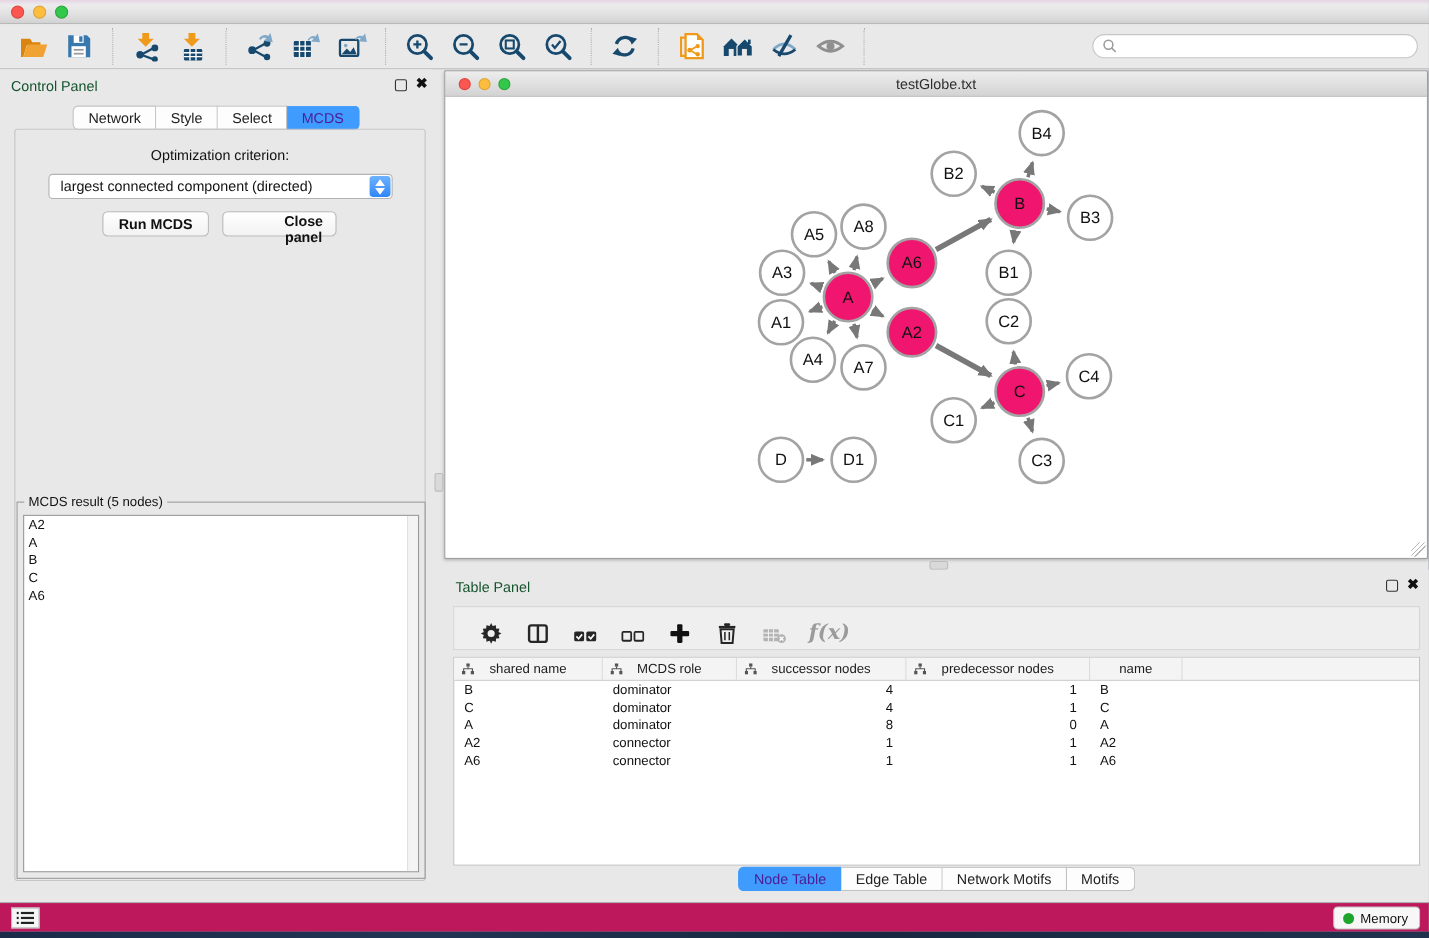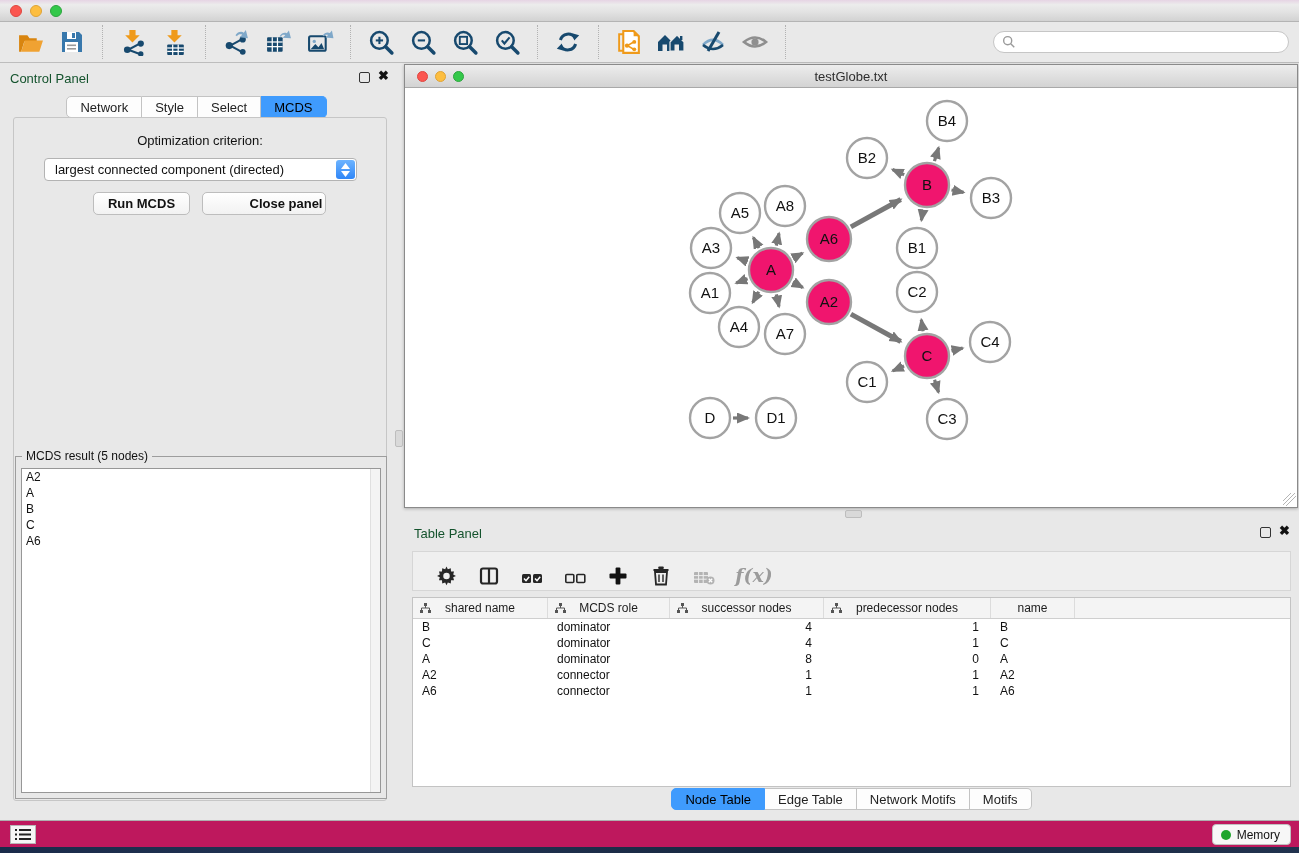--- a/index.html
+++ b/index.html
@@ -41,37 +41,37 @@
     border-radius:2px; cursor:pointer; background:transparent; }
   .close-btn { position:absolute; top:6px; font-size:13px; font-weight:bold; color:#111; cursor:pointer; line-height:14px; }
   #cp-float { left:359px; } #cp-close { left:378px; }
 
   .tabset { display:flex; }
   .tabset .tab { height:22px; background:#fdfdfd; border:1px solid #c3c3c3; border-left:none;
     font-size:13px; color:#222; padding:0 13px; display:flex; align-items:center; cursor:pointer;
     font-family:"Liberation Sans",sans-serif; }
   .tabset .tab:first-child { border-left:1px solid #c3c3c3; border-radius:5px 0 0 5px; }
   .tabset .tab:last-child { border-radius:0 5px 5px 0; }
-  .tabset .tab.active { background:#3f9bfd; border-color:#3f9bfd; color:#000000; }
+  .tabset .tab.active { background:#3f9bfd; border-color:#3f9bfd; color:#4c1d95; }
   #cp-tabs { position:absolute; left:0; right:0; top:33px; display:flex; justify-content:center; }
 
   #cp-content { position:absolute; left:13px; top:54px; width:374px; height:684px;
     border:1px solid #c6c6c6; border-radius:3px; }
   #opt-label { position:absolute; left:0; right:0; top:15px; text-align:center; font-size:13px; color:#111; }
   .dropdown { position:absolute; left:30px; top:40px; width:313px; height:23px; background:#fff;
     border:1px solid #b3b3b3; border-radius:4px; display:flex; align-items:center; cursor:pointer; }
   .dropdown .dd-text { flex:1; font-size:13px; color:#111; padding-left:10px; white-space:nowrap; overflow:hidden; }
   .dropdown .dd-stepper { width:19px; height:19px; margin-right:1px; border-radius:3px;
     background:linear-gradient(180deg,#6db4ff 0%,#2f86f7 100%);
     display:flex; flex-direction:column; align-items:center; justify-content:center; gap:2px; }
   .cp-btn { position:absolute; top:74px; height:23px; background:linear-gradient(180deg,#ffffff,#f2f2f2);
     border:1px solid #bdbdbd; border-radius:5px; font-size:13px; color:#111;
     font-family:"Liberation Sans",sans-serif; cursor:pointer;font-weight:bold; }
   #btn-run { left:79px; width:97px; }
-  #btn-closepanel { left:188px; width:124px;padding-left:44px; }
+  #btn-closepanel { left:188px; width:104px;padding-left:44px; }
 
   .groupbox { position:absolute; left:1px; top:338px; width:372px; height:343px;
     border:1px solid #9d9d9d; }
   .groupbox .legend { position:absolute; left:6px; top:-8px; background:#e8e8e8;
     padding:0 4px; font-size:12px; color:#111; }
   .listbox { position:absolute; left:5px; top:11px; right:5px; bottom:5px; background:#fff;
     border:1px solid #979797; overflow:hidden; }
   .listbox .sb { position:absolute; right:0; top:0; bottom:0; width:10px; background:#f4f4f4;
     border-left:1px solid #e0e0e0; }
   .listbox .item { font-size:12px; color:#111; line-height:16px; padding-left:4px; cursor:default; }

